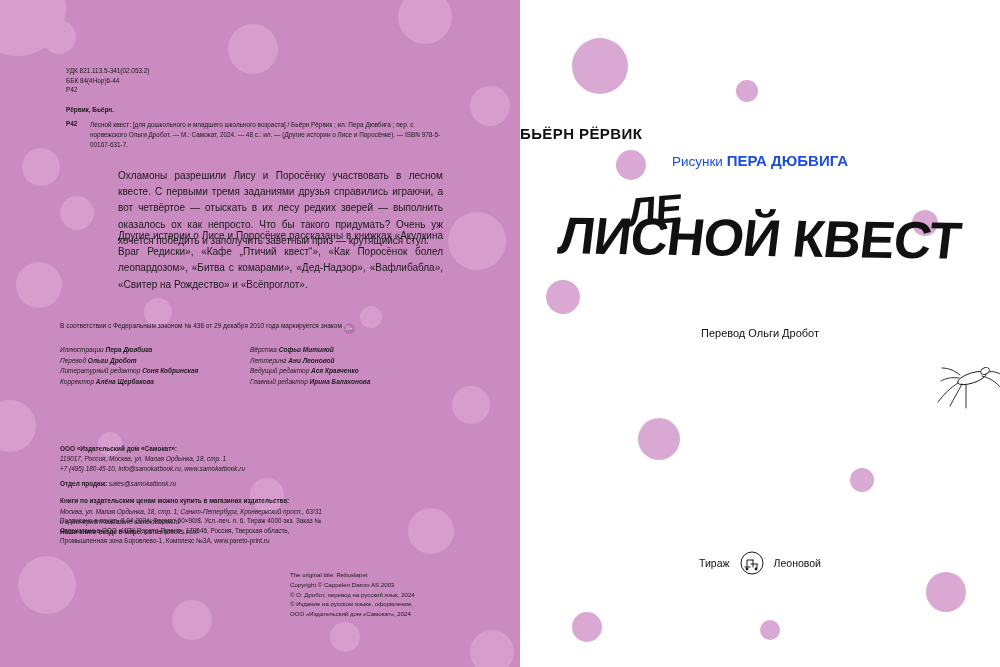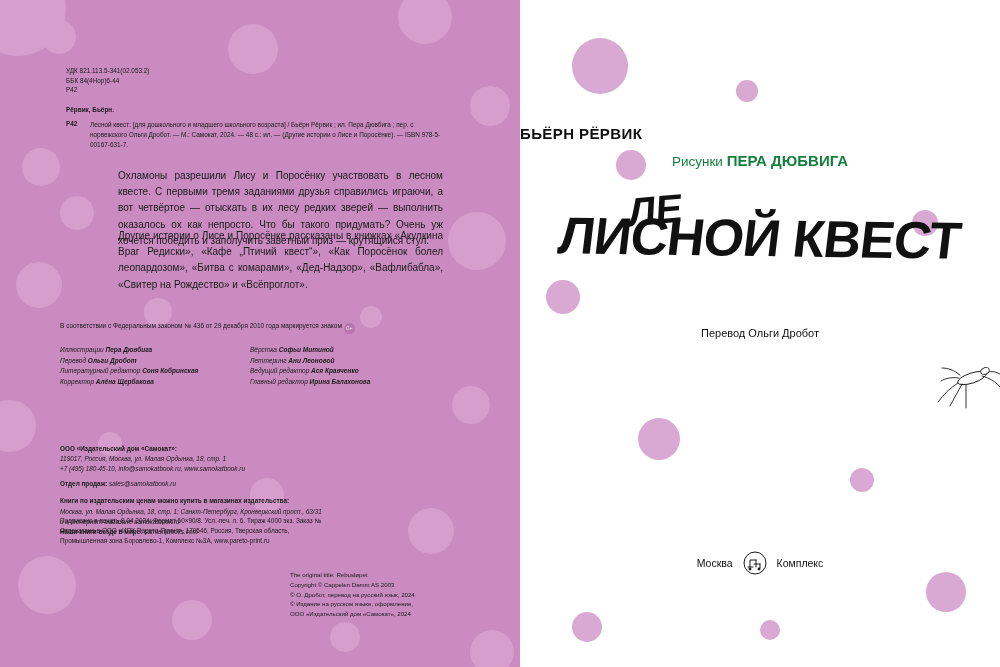--- a/index.html
+++ b/index.html
@@ -176,21 +176,21 @@
     letter-spacing: 0.4px;
     color: #111;
   }
   .title-illus {
     position: absolute;
     top: 152px;
     left: 0;
     width: 480px;
     text-align: center;
     font-size: 13.5px;
-    color: #15803d;
+    color: #1d4ed8;
   }
   .title-illus .strong { font-weight: bold; font-size: 15px; }
   .booktitle {
     position: absolute;
     top: 205px;
     left: 0;
     width: 480px;
     text-align: center;
     font-family: "Liberation Sans", sans-serif;
     font-weight: bold;
@@ -402,24 +402,24 @@
         <path d="M34 27 C34 35 34 42 34 50"></path>
         <path d="M52 15 C60 12 66 14 71 18"></path>
         <path d="M50 18 C58 20 64 24 69 30"></path>
         <path d="M28 17 C22 12 16 10 10 10"></path>
         <path d="M27 20 C20 19 14 20 9 23"></path>
         <ellipse cx="53" cy="13" rx="4.5" ry="3.2" transform="rotate(-25 53 13)" fill="#ffffff"></ellipse>
       </g>
     </svg>
 
     <div class="imprint">
-      <span>Москва</span>
+      <span>Тираж</span>
       <svg class="imprint-logo" viewBox="0 0 24 24">
         <circle cx="12" cy="12" r="11" fill="none" stroke="#1a1a1a" stroke-width="1"></circle>
         <path d="M5 16 L10 16 M7 16 L7 9 L13 9 M13 9 L13 16 M11 13 L17 13 M17 13 L17 17" stroke="#1a1a1a" stroke-width="1" fill="none" stroke-linecap="round"></path>
         <circle cx="7" cy="18" r="1.4" fill="#1a1a1a"></circle>
         <circle cx="16" cy="18" r="1.4" fill="#1a1a1a"></circle>
       </svg>
-      <span>Комплекс</span>
+      <span>Леоновой</span>
     </div>
 
   </div>
 </div>
 
 </body></html>

